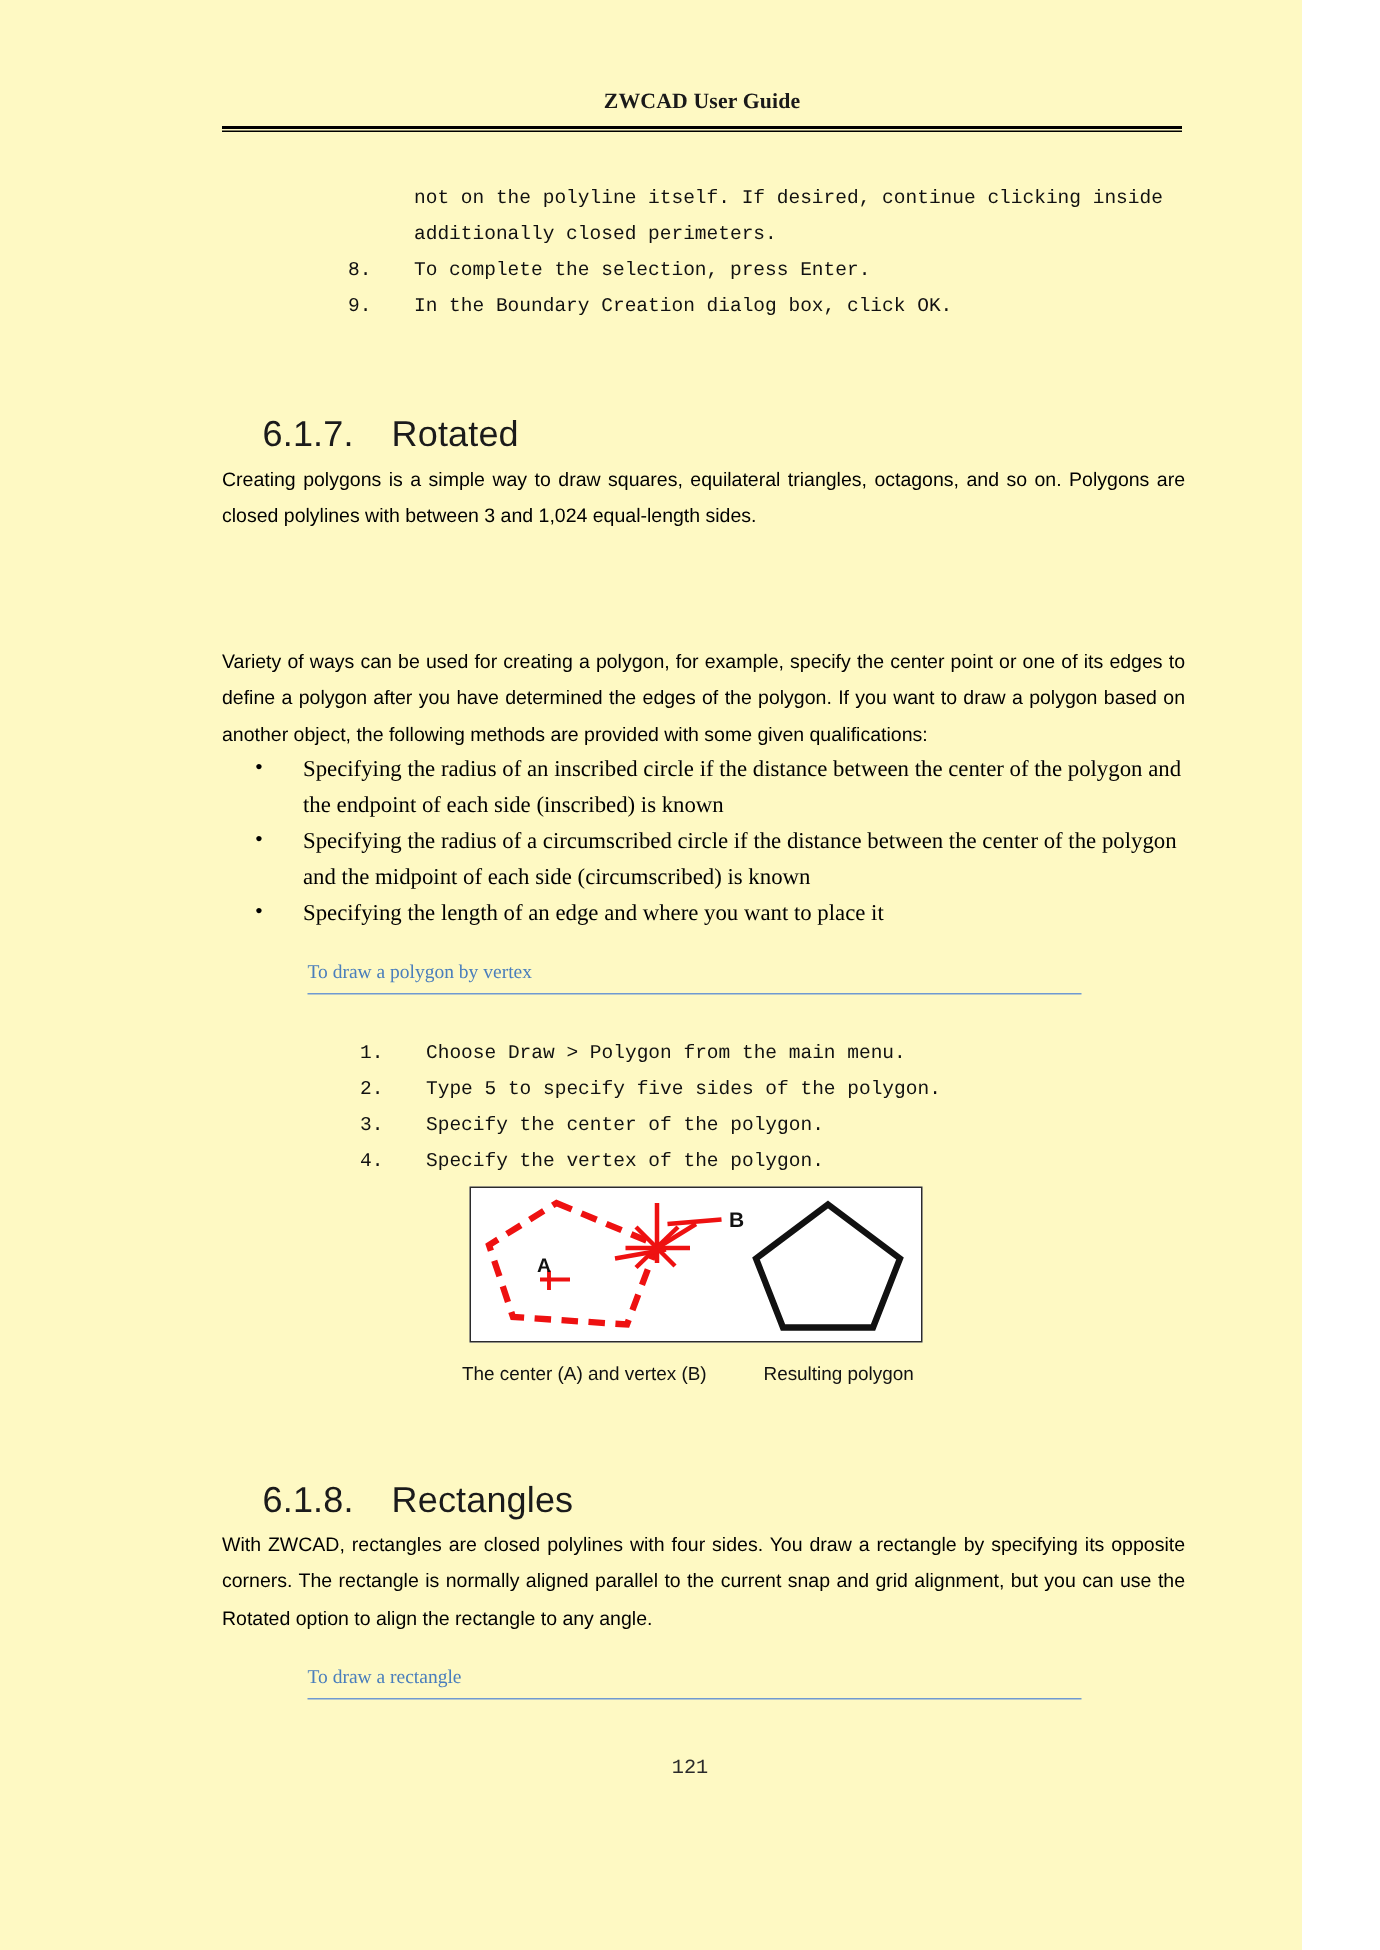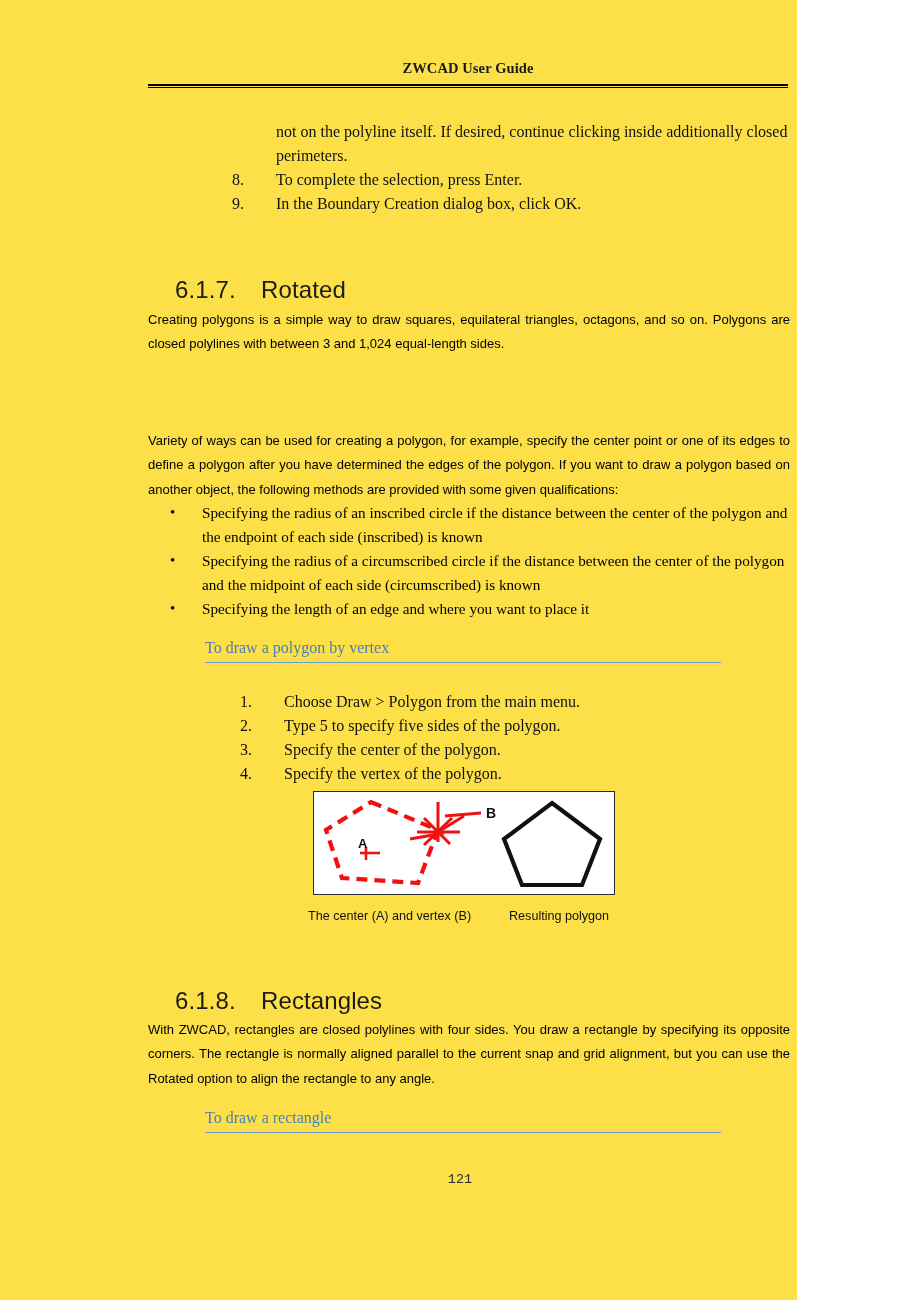--- a/index.html
+++ b/index.html
@@ -2,23 +2,23 @@
 <html><head>
 <meta charset="utf-8">
 <style>
   html, body {
     margin: 0;
     padding: 0;
     background: #ffffff;
   }
   .page {
     position: relative;
-    width: 797px;
+    width: 868px;
     height: 1300px;
-    background: #fde047;
+    background: #fef9c3;
     overflow: hidden;
     font-family: "Liberation Serif", serif;
     color: #000000;
   }
 
   
   .page-header {
     position: absolute;
     left: 148px;
     top: 60px;
@@ -50,22 +50,22 @@
     font-family: Liberation Sans, sans-serif;
     font-size: 13px;
     line-height: 24.3px;
     color: #000;
     text-align: justify;
     text-justify: inter-word;
   }
 
   .sans-list {
     position: absolute;
-    font-family: Liberation Serif, serif;
-    font-size: 16px;
+    font-family: Liberation Mono, monospace;
+    font-size: 13px;
     line-height: 24px;
     color: #111;
   }
 
   
   .num-row {
     position: relative;
     display: block;
     padding-left: 44px;
     margin: 0;
@@ -118,21 +118,21 @@
     line-height: 24px;
   }
 
   
   .blue-head {
     position: absolute;
     width: 516px;
   }
   .blue-head .bh-text {
     font-family: "Liberation Serif", serif;
-    font-size: 16px;
+    font-size: 13px;
     color: #4a7ebc;
     line-height: 20px;
     display: block;
     padding-bottom: 4px;
   }
   .blue-head .bh-rule {
     display: block;
     height: 0;
     border-top: 1.6px solid #6f9ad2;
     width: 100%;

